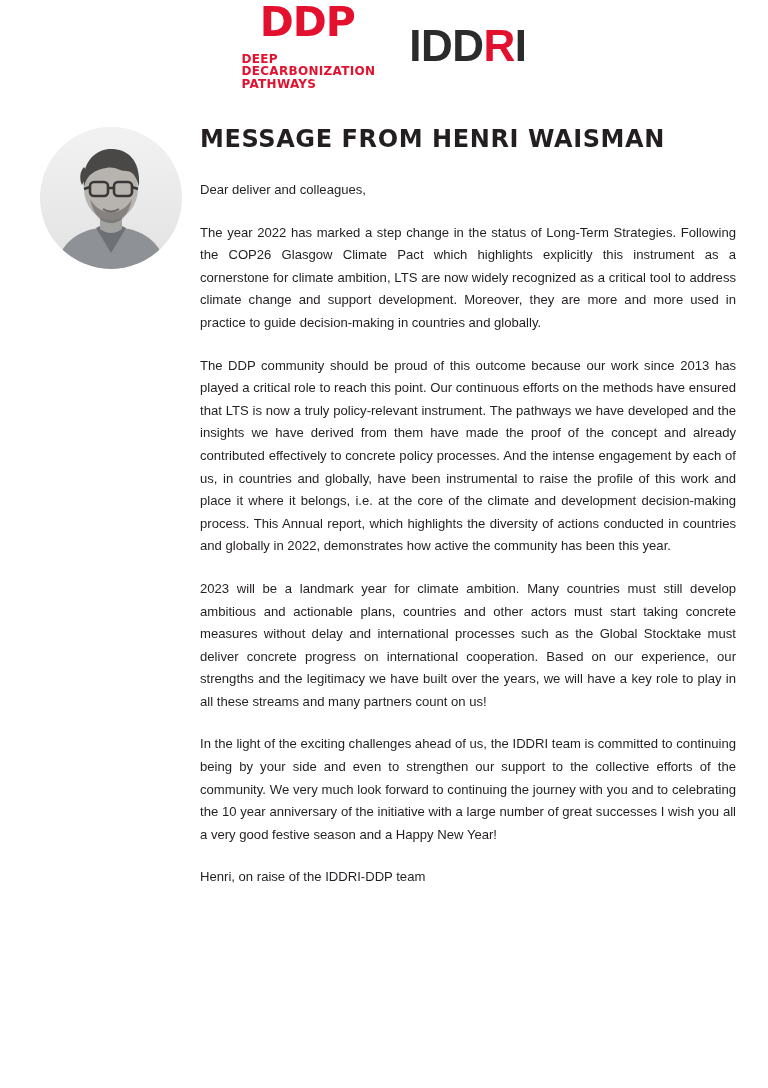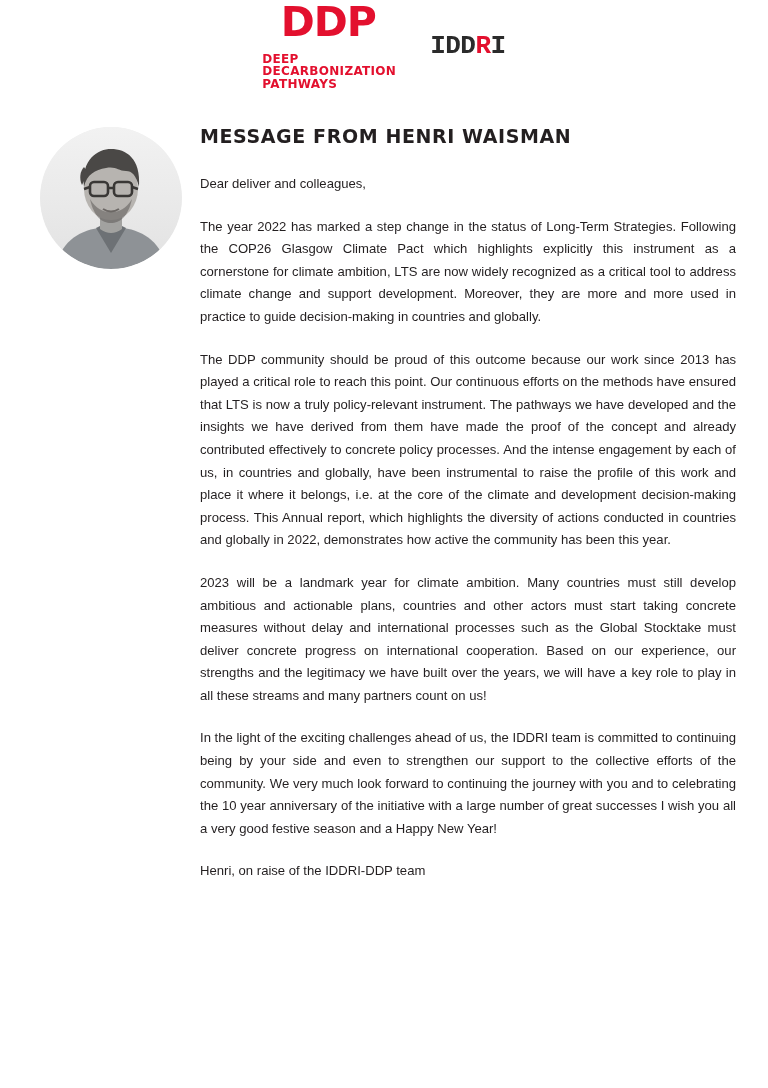--- a/index.html
+++ b/index.html
@@ -50,23 +50,23 @@
   .ddp-words {
     font-family: "DejaVu Sans", sans-serif;
     font-weight: 700;
     font-size: 12px;
     line-height: 12.5px;
     color: #e3102e;
     letter-spacing: 0.3px;
     text-transform: uppercase;
   }
   .iddri-logo {
-    font-family: Liberation Mono, monospace;
-    font-weight: 700;
-    font-size: 26px;
+    font-family: Liberation Sans, sans-serif;
+    font-weight: 700;
+    font-size: 44px;
     letter-spacing: -0.5px;
     line-height: 1;
     color: #e3102e;
   }
   .iddri-logo .dark {
     color: #2b2b2b;
   }
 
   
   .title-band {
@@ -112,21 +112,21 @@
   }
 
   .text-col {
     flex: 1 1 auto;
     padding-right: 10px;
   }
   .section-title {
     margin: 0 0 26px 0;
     font-family: "DejaVu Sans", sans-serif;
     font-weight: 700;
-    font-size: 19px;
+    font-size: 24px;
     letter-spacing: 0.6px;
     color: #231f20;
     text-transform: uppercase;
   }
   .para {
     margin: 0 0 20px 0;
     font-family: "Liberation Sans", sans-serif;
     font-size: 13.1px;
     line-height: 22.6px;
     color: #231f20;

